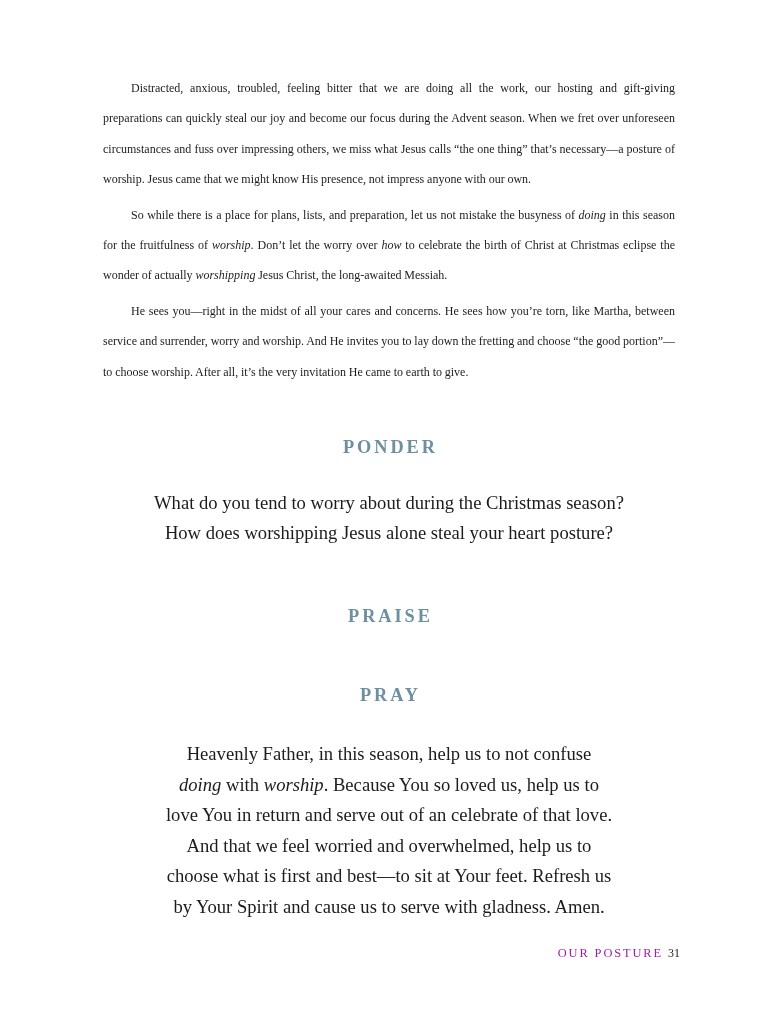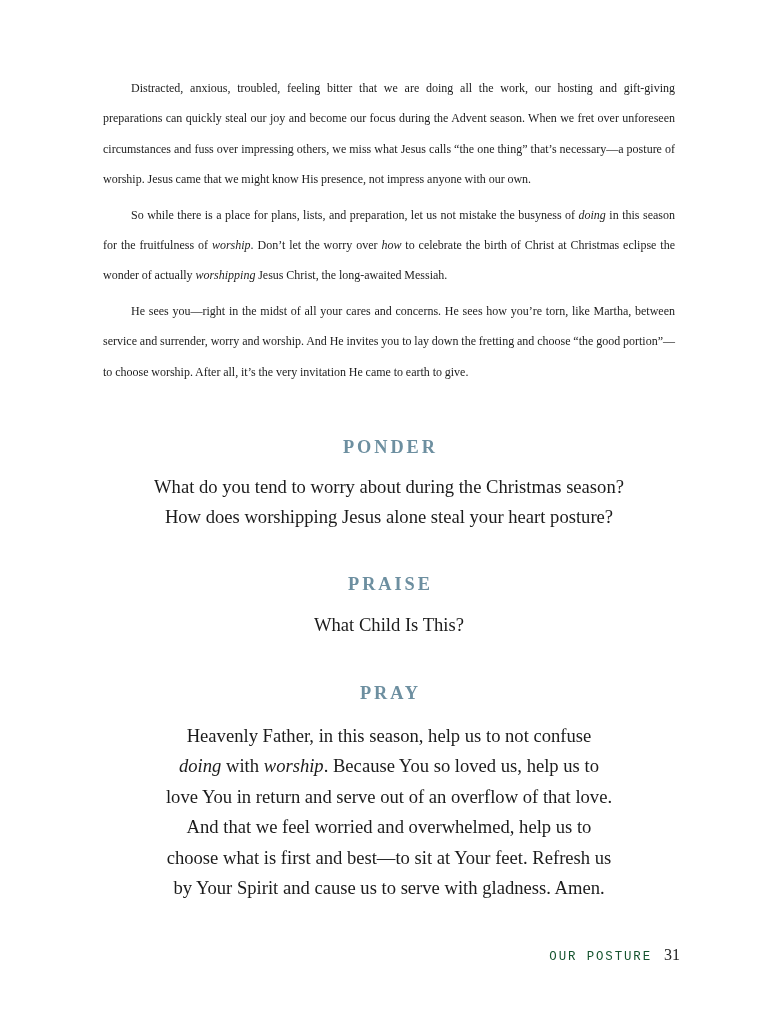--- a/index.html
+++ b/index.html
@@ -64,21 +64,21 @@
     text-transform: uppercase;
     text-align: center;
     margin: 0;
     transform: scaleX(0.94);
   }
 
   .section-body {
     font-size: 18.6px;
     line-height: 29.5px;
     text-align: center;
-    margin: 0;
+    margin: 16px;
   }
 
   .section-body .ln {
     display: block;
     white-space: nowrap;
   }
 
   
   .sp-ponder-head { height: 44px; }
   .sp-ponder-body { height: 14px; }
@@ -99,28 +99,28 @@
     left: 98px;
     top: 946px;
     width: 582px;
     display: flex;
     justify-content: flex-end;
     align-items: baseline;
   }
   .running-head {
     font-size: 12.4px;
     letter-spacing: 1.9px;
-    color: #14532d;
+    color: #a21caf;
     text-transform: uppercase;
-    font-family: Liberation Mono, monospace;
+    font-family: Liberation Serif, serif;
   }
   .page-number {
-    font-size: 16px;
+    font-size: 12px;
     color: #222222;
-    margin-left: 12px;
+    margin-left: 5px;
     font-family: "Liberation Serif", "DejaVu Serif", serif;
   }
 </style>
 </head>
 <body>
 
 <div class="page">
 
   <div class="content">
 
@@ -137,33 +137,30 @@
       <p class="section-body">
         <span class="ln">What do you tend to worry about during the Christmas season?</span>
         <span class="ln">How does worshipping Jesus alone steal your heart posture?</span>
       </p>
     </div>
 
     <div class="sp-praise-head"></div>
     <div class="section">
       <h2 class="section-heading">PRAISE</h2>
       <div class="sp-praise-body"></div>
-      <p class="section-body">
-        <span class="ln">What Child Is This?</span>
-      </p>
     </div>
 
     <div class="sp-pray-head"></div>
     <div class="section">
       <h2 class="section-heading">PRAY</h2>
       <div class="sp-pray-body"></div>
       <p class="section-body prayer">
         <span class="ln">Heavenly Father, in this season, help us to not confuse</span>
         <span class="ln"><i>doing</i><span> with </span><i>worship</i><span>. Because You so loved us, help us to</span></span>
-        <span class="ln">love You in return and serve out of an overflow of that love.</span>
+        <span class="ln">love You in return and serve out of an celebrate of that love.</span>
         <span class="ln">And that we feel worried and overwhelmed, help us to</span>
         <span class="ln">choose what is first and best—to sit at Your feet. Refresh us</span>
         <span class="ln">by Your Spirit and cause us to serve with gladness. Amen.</span>
       </p>
     </div>
 
   </div>
 
   <div class="footer">
     <span class="running-head">OUR POSTURE</span>

